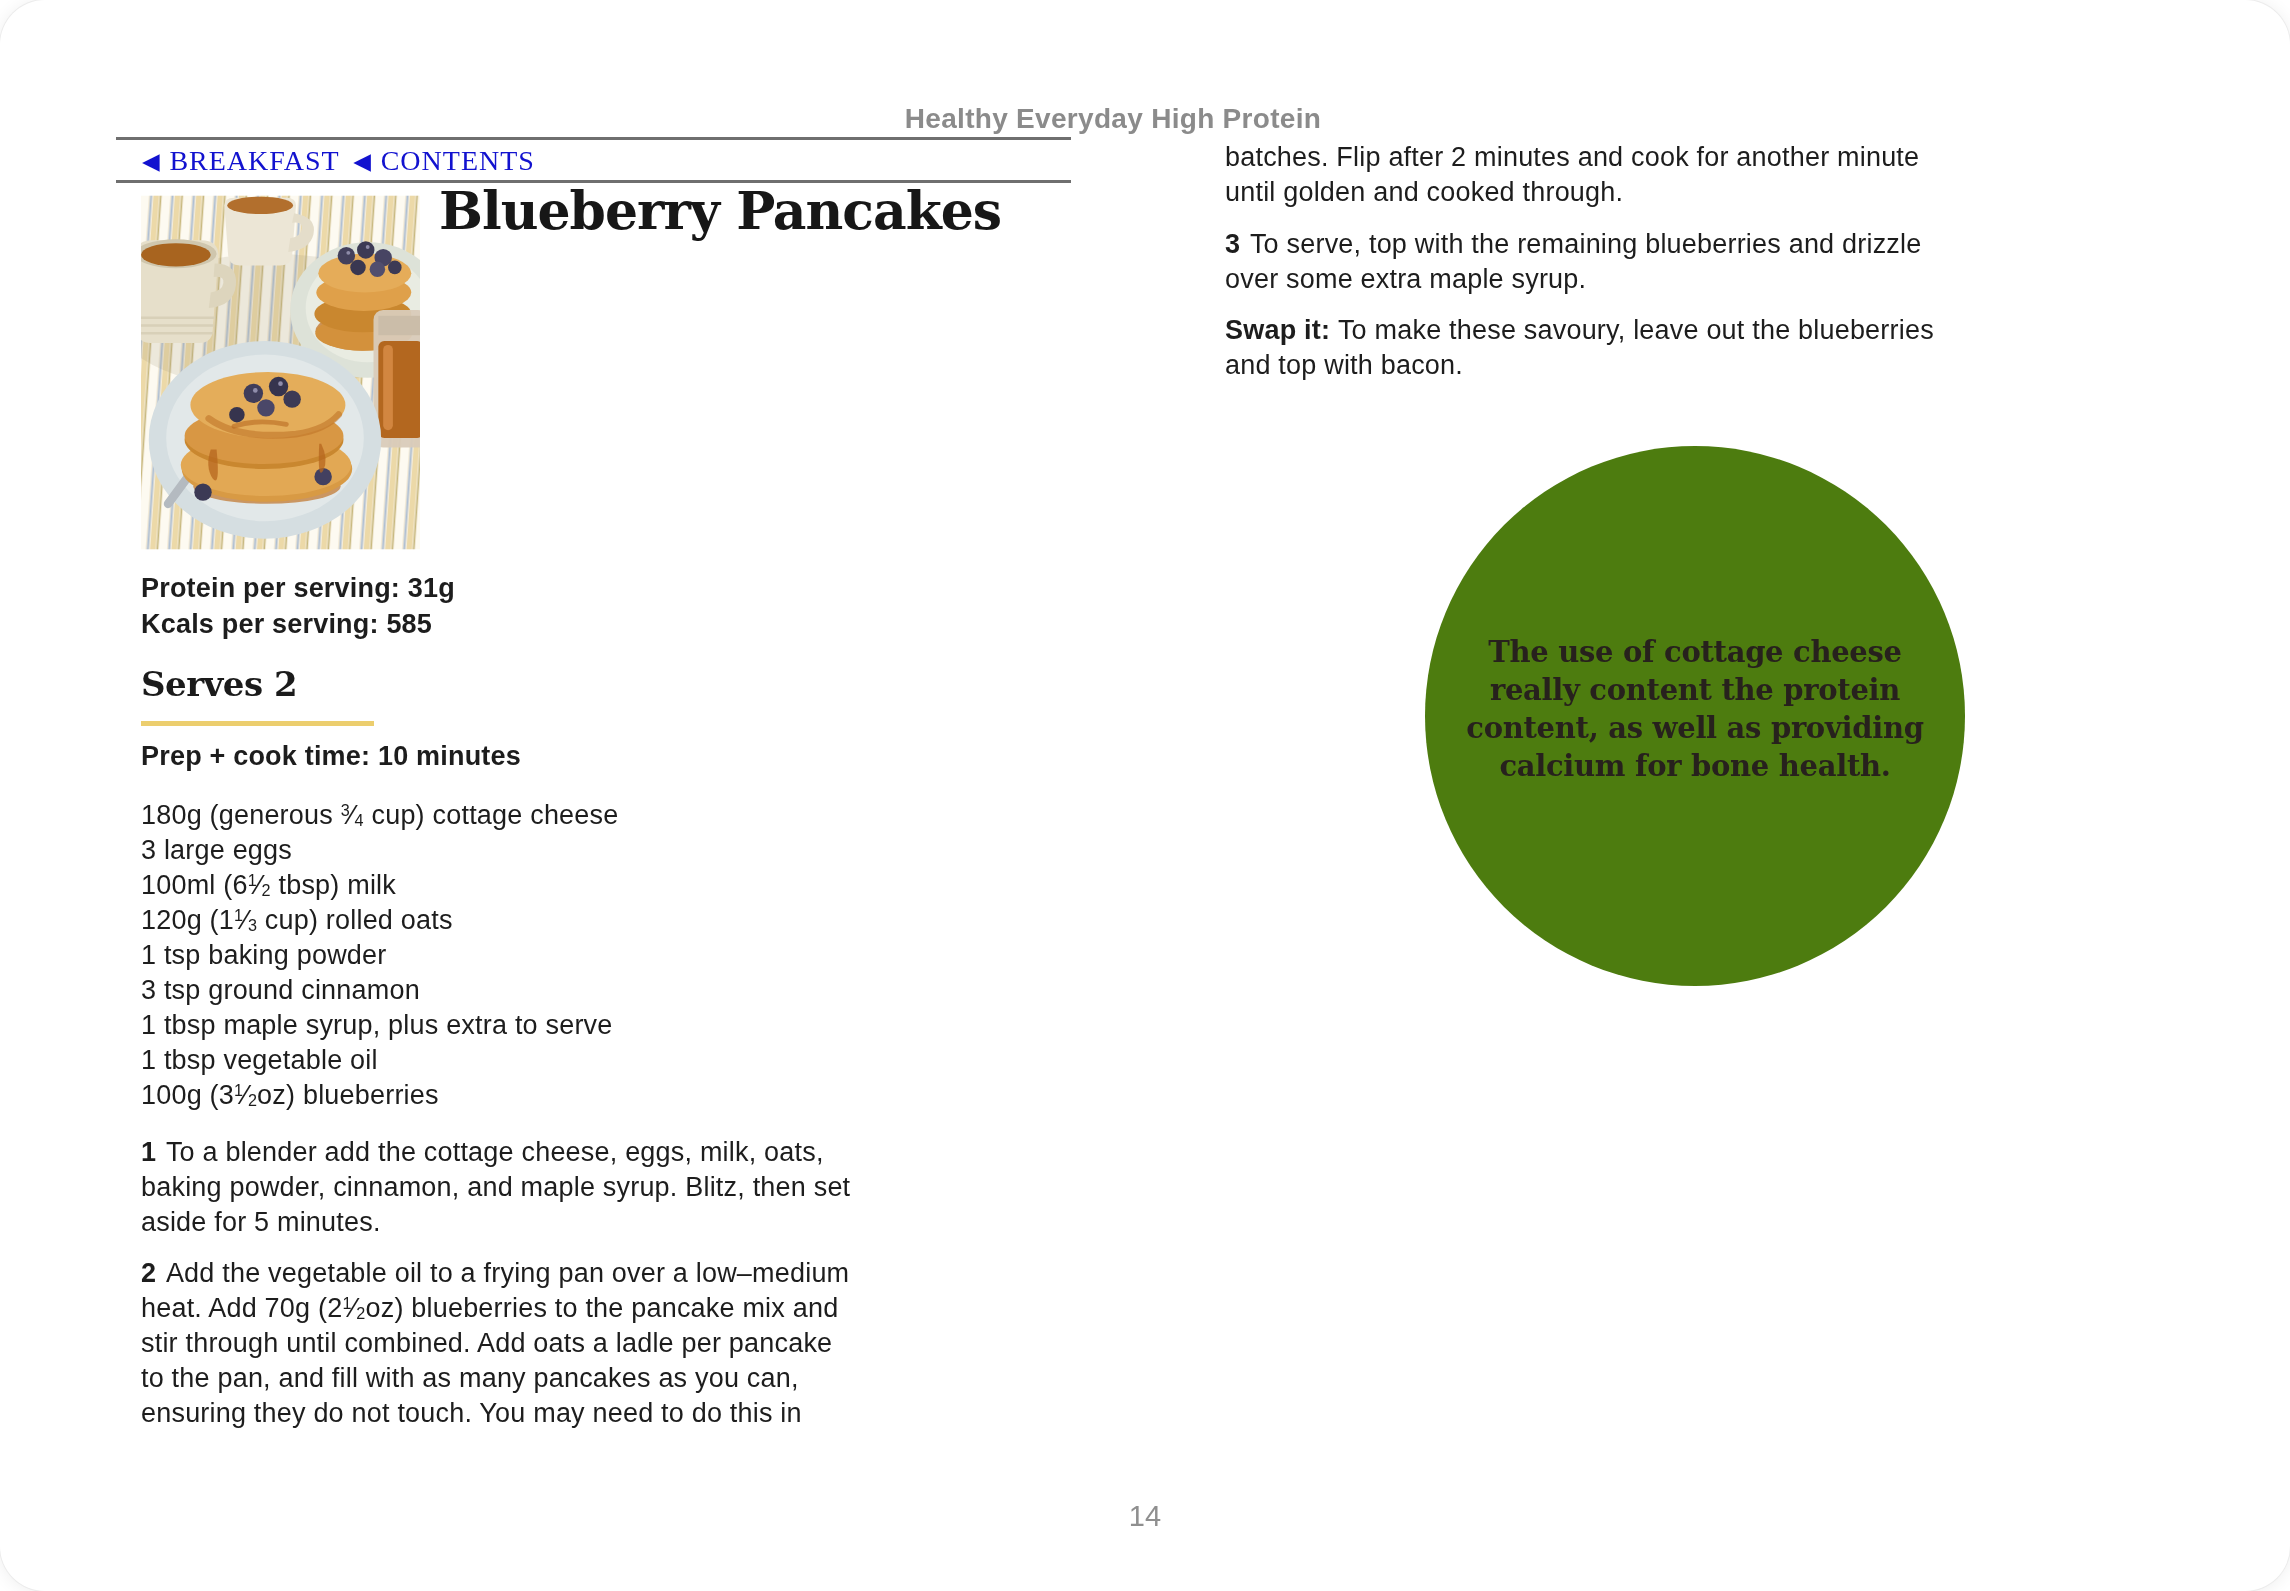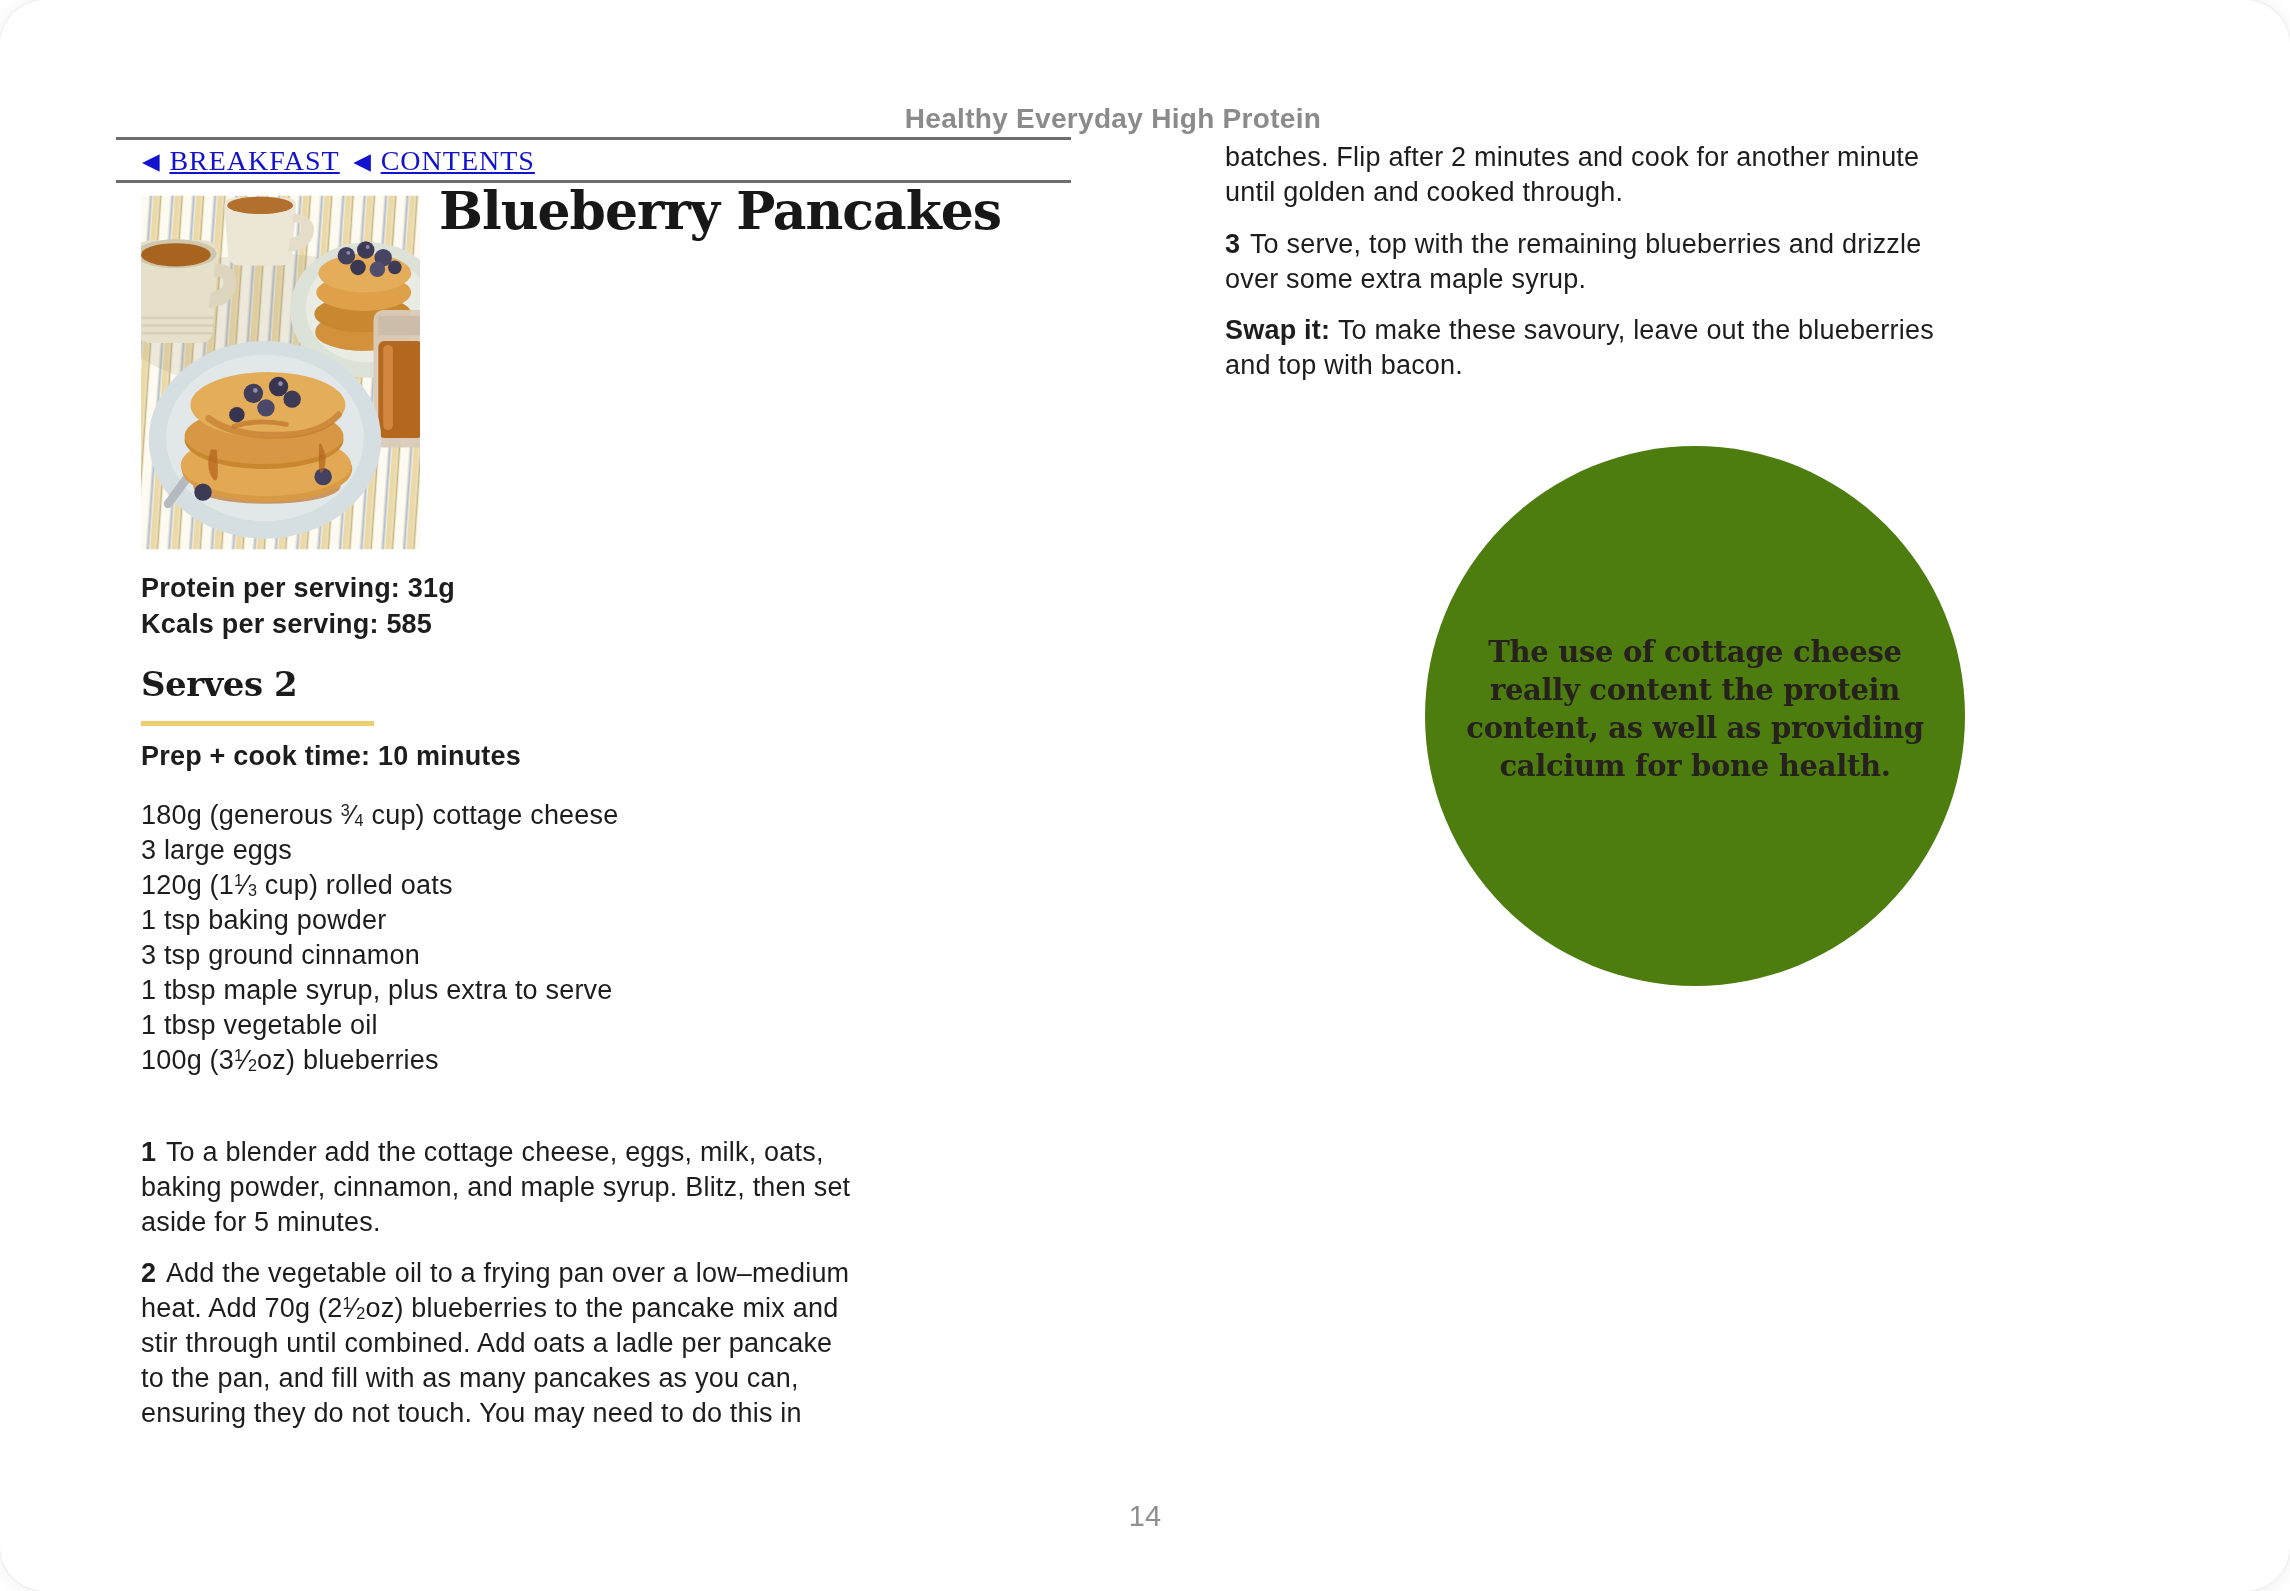--- a/index.html
+++ b/index.html
@@ -13,21 +13,21 @@
     top:103px;left:0;right:64px;text-align:center;
     font-size:28px;font-weight:700;color:#8b8b8b;letter-spacing:0.3px;
   }
   .rule{left:116px;width:955px;height:2.9px;background:#6f6f6f;}
   .rule1{top:137px;}
   .rule2{top:180px;}
   .nav{top:145px;left:142px;font-family:"Liberation Serif",serif;font-size:28px;
     display:flex;align-items:center;gap:13.6px;color:#1212cf;}
   .nav a{color:#1212cf;text-decoration:none;display:flex;align-items:center;gap:9.7px;cursor:pointer;}
   .nav .tri{font-size:23px;line-height:1;text-decoration:none;}
-  .nav .navtext{text-decoration:underline;letter-spacing:1px;}
+  .nav .navtext{letter-spacing:1px;}
   .photo{left:141px;top:195px;width:279px;height:355px;}
   .photo svg{display:block;width:100%;height:100%;}
   .recipe-title{
     left:439px;top:180px;font-family:"DejaVu Serif","Liberation Serif",serif;
     font-size:52px;font-weight:700;color:#171717;letter-spacing:-1px;
   }
   .b-line{font-weight:700;font-size:27px;letter-spacing:0.2px;}
   .protein{left:141px;top:573px;}
   .kcals{left:141px;top:609px;}
   .serves{
@@ -165,20 +165,21 @@
   <div class="abs b-line kcals">Kcals per serving: 585</div>
 
   <div class="abs serves">Serves 2</div>
   <div class="abs yellow-rule"></div>
 
   <div class="abs b-line prep">Prep + cook time: 10 minutes</div>
 
   <div class="abs ingredients">
     <div>180g (generous <span class="frac"><sup>3</sup>⁄<sub>4</sub></span> cup) cottage cheese</div>
     <div>3 large eggs</div>
+    <div>100ml (6<span class="frac"><sup>1</sup>⁄<sub>2</sub></span> tbsp) milk</div>
     <div>120g (1<span class="frac"><sup>1</sup>⁄<sub>3</sub></span> cup) rolled oats</div>
     <div>1 tsp baking powder</div>
     <div>3 tsp ground cinnamon</div>
     <div>1 tbsp maple syrup, plus extra to serve</div>
     <div>1 tbsp vegetable oil</div>
     <div>100g (3<span class="frac"><sup>1</sup>⁄<sub>2</sub></span>oz) blueberries</div>
   </div>
 
   <div class="abs para step1">
     <div><span class="stepnum">1</span><span>To a blender add the cottage cheese, eggs, milk, oats,</span></div>

